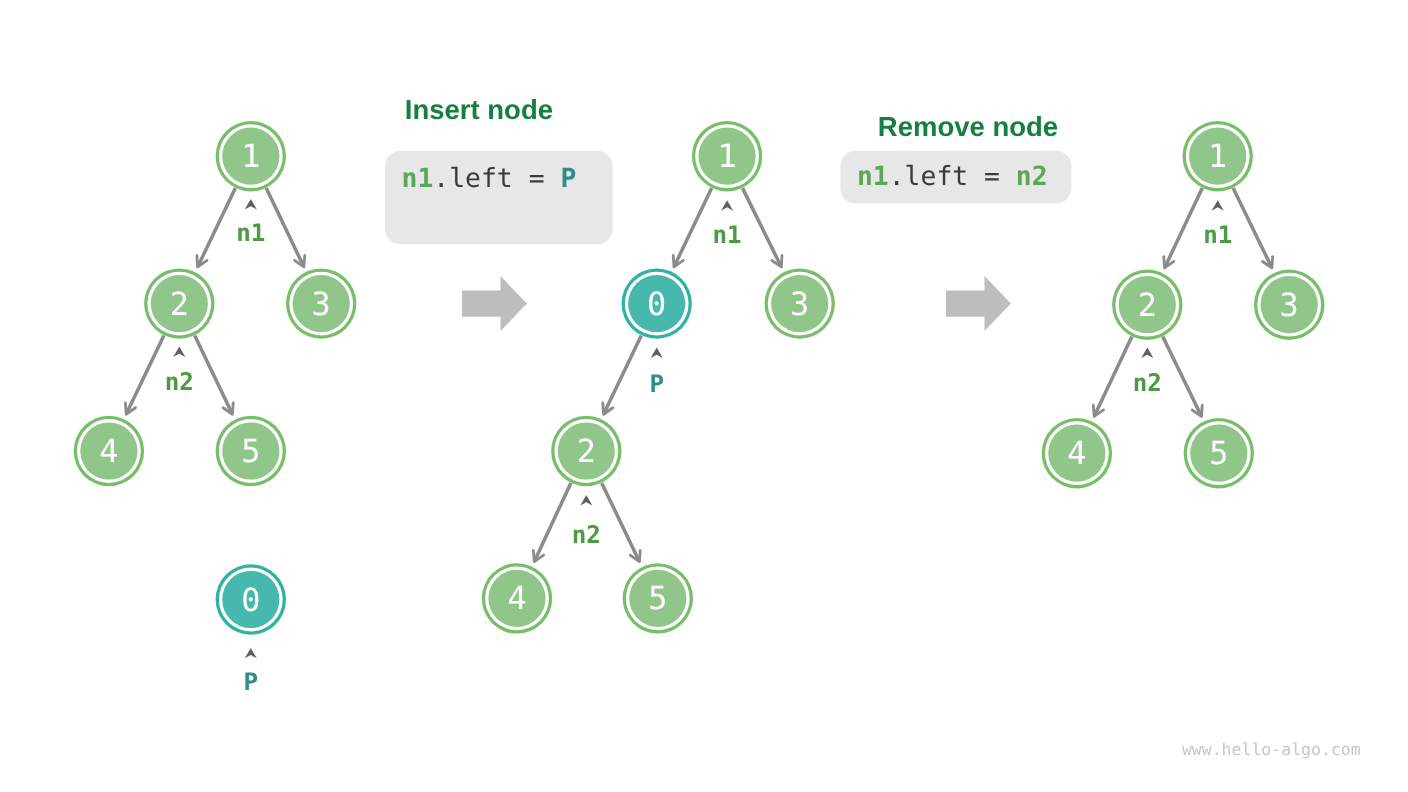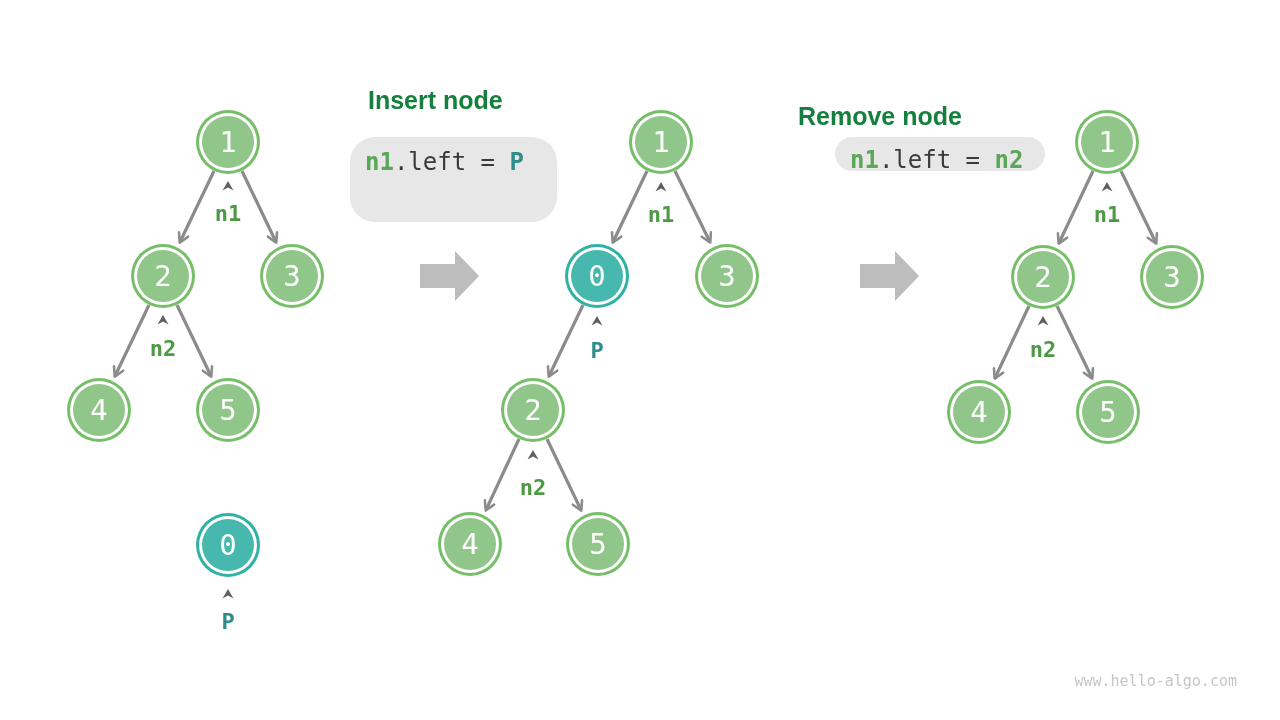--- a/index.html
+++ b/index.html
@@ -20,21 +20,21 @@
     position:absolute;transform:translate(-50%,-50%);
     font-family:"DejaVu Sans Mono",monospace;font-weight:bold;font-size:22px;
     white-space:nowrap;
   }
   .green-label{color:#4D9A44;}
   .teal-label{color:#2E8C89;}
   .section-title{
     position:absolute;font-weight:bold;font-size:25px;color:#15803d;white-space:nowrap;
   }
   .code-box{
-    position:absolute;background:#E7E7E7;border-radius:25px;
+    position:absolute;background:#E7E7E7;border-radius:14px;
     box-sizing:border-box;padding:7px 0 0 15px;
     font-family:"DejaVu Sans Mono",monospace;font-size:24px;
   }
   .code-line{height:37px;line-height:37px;white-space:pre;color:#3A3A3A;}
   .tok-green{color:#5AA75A;font-weight:bold;}
   .tok-teal{color:#2E8C89;font-weight:bold;}
   .watermark{
     position:absolute;right:43px;top:672px;
     font-family:"DejaVu Sans Mono",monospace;font-size:15px;color:#C6C6C6;margin-left:20px;
   }
@@ -90,21 +90,21 @@
     </g>
   </svg>
 
   <div class="section-title" style="left:368px;top:86px">Insert node</div>
   <div class="section-title" style="left:798px;top:102px">Remove node</div>
 
   <div class="code-box" style="left:350px;top:137px;width:207px;height:85px">
     <div class="code-line"><span class="tok-green">n1</span><span>.left = </span><span class="tok-teal">P</span></div>
   </div>
 
-  <div class="code-box" style="left:835px;top:137px;width:210px;height:34px;padding-top:5px">
+  <div class="code-box" style="left:764px;top:137px;width:210px;height:48px;padding-top:5px">
     <div class="code-line"><span class="tok-green">n1</span><span>.left = </span><span class="tok-green">n2</span></div>
   </div>
 
   <div class="node green" style="left:228px;top:142px">
       <span>1</span>
     </div>
   <div class="node green" style="left:163px;top:276px">
       <span>2</span>
     </div>
   <div class="node green" style="left:292px;top:276px">

